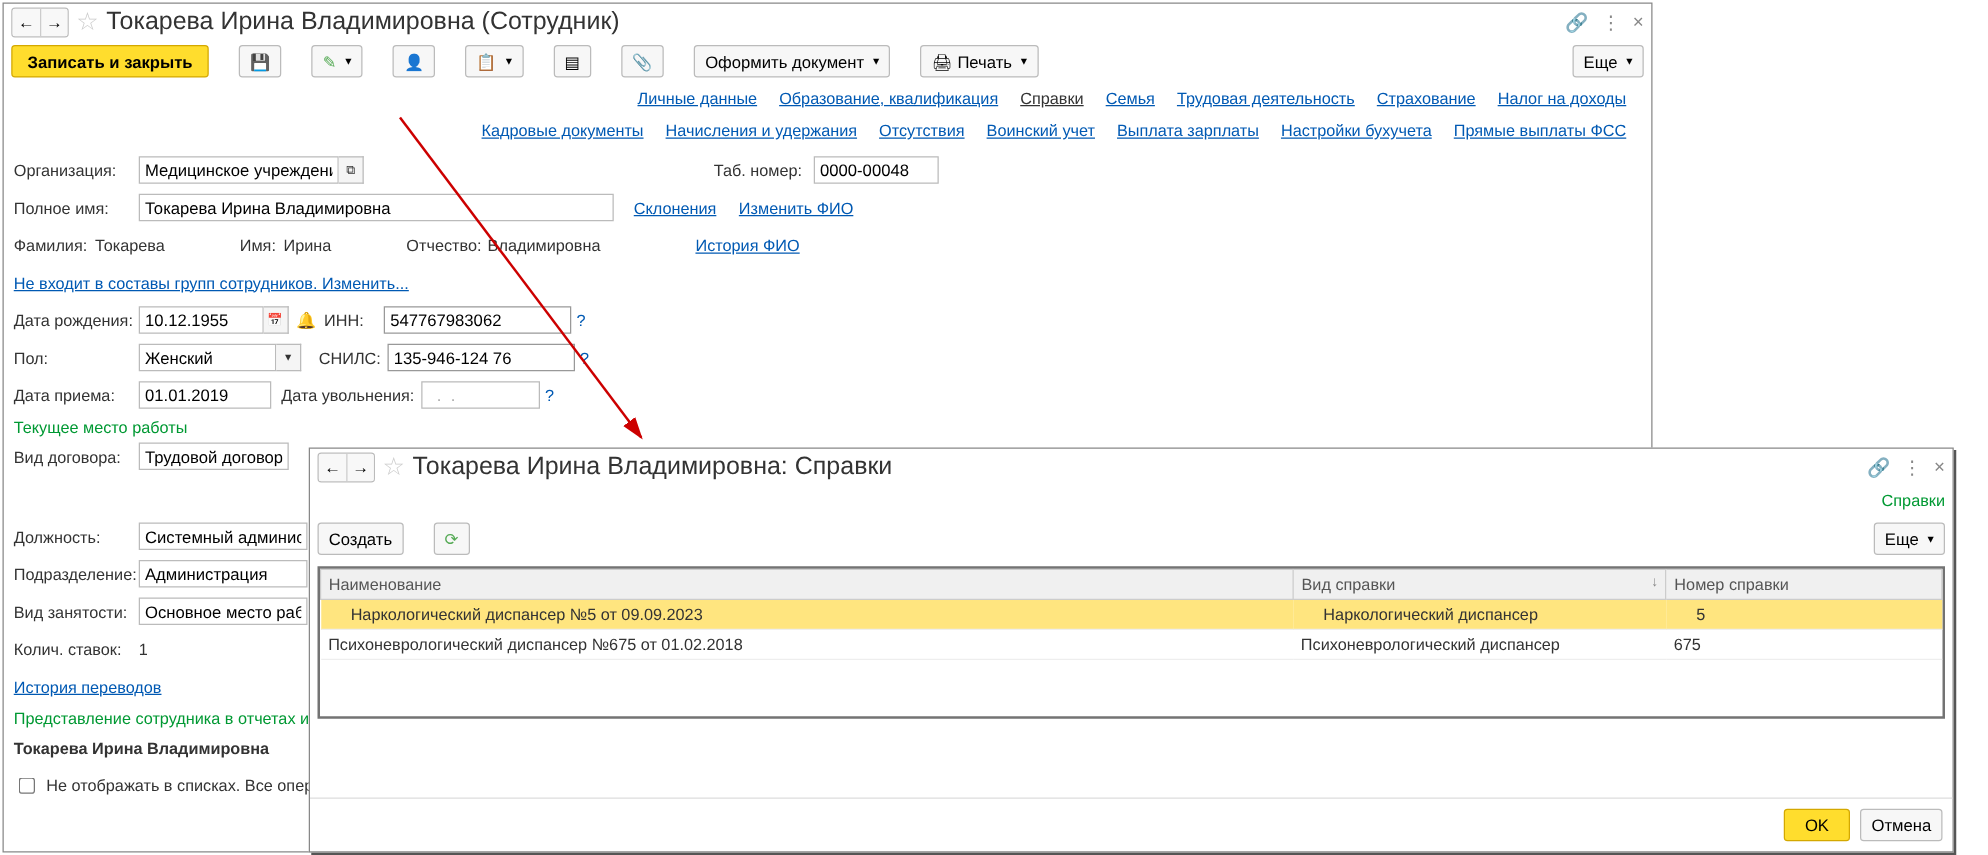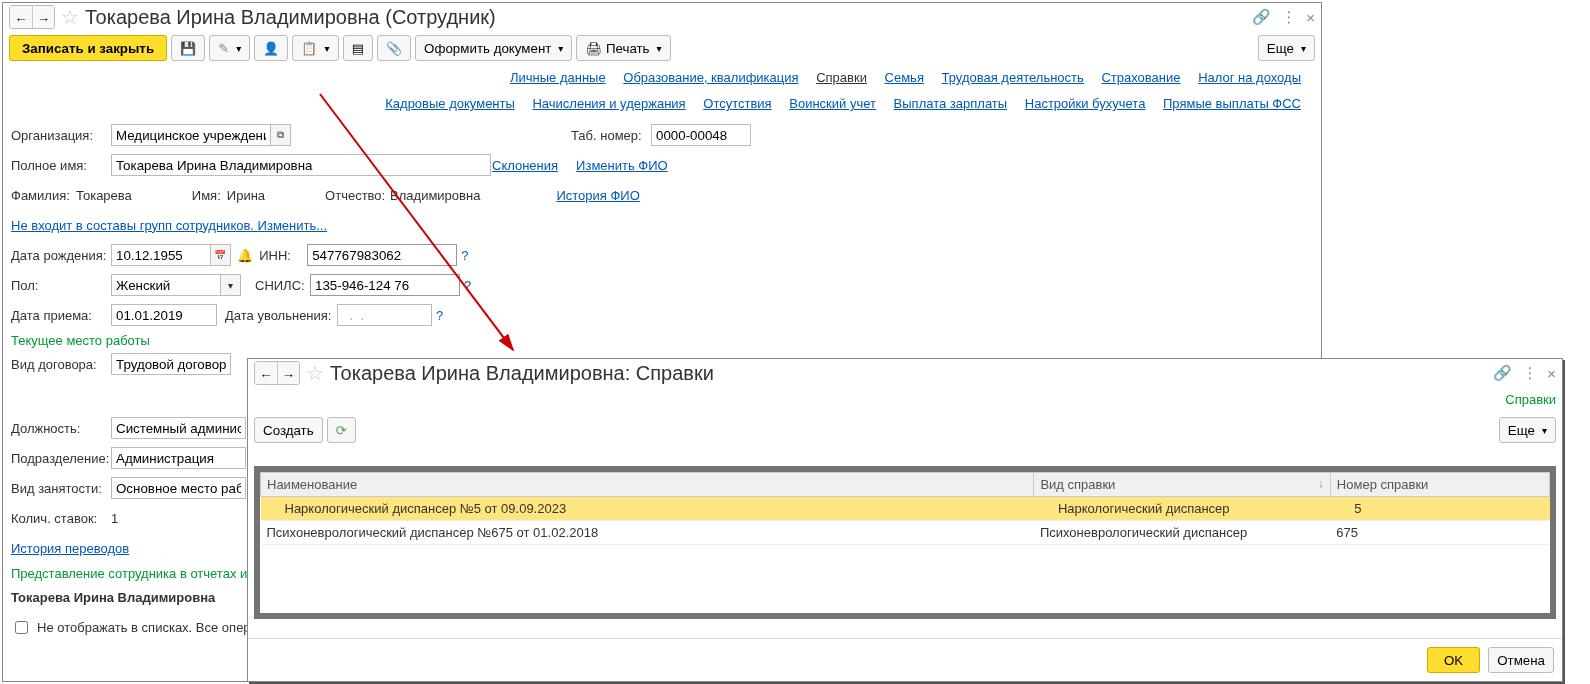--- a/index.html
+++ b/index.html
@@ -11,21 +11,21 @@
 
   .titlebar { display: flex; align-items: center; padding: 2px 6px; gap: 6px; }
   .nav-btn-group { display: flex; border: 1px solid #bbb; border-radius: 3px; overflow: hidden; }
   .nav-btn { width: 22px; height: 22px; display: flex; align-items: center; justify-content: center; background: #f8f8f8; border: none; cursor: pointer; }
   .nav-btn + .nav-btn { border-left: 1px solid #ccc; }
   .star-icon { color: #ccc; font-size: 20px; }
   .title-text { font-size: 20px; font-weight: normal; color: #333; flex: 1; }
   .title-actions { display: flex; gap: 10px; align-items: center; color: #888; }
   .title-action { cursor: pointer; font-size: 15px; }
 
-  .toolbar { display: flex; align-items: flex-end; gap: 4px; padding: 4px 6px; }
+  .toolbar { display: flex; align-items: flex-end; gap: 24px; padding: 4px 6px; }
   .btn { border: 1px solid #bbb; border-radius: 3px; background: #f7f7f7; padding: 4px 8px; cursor: pointer; display: inline-flex; align-items: center; gap: 4px; height: 26px; }
   .btn-primary { background: #ffdd2d; border-color: #d4a800; font-weight: bold; padding: 4px 12px; }
   .btn-icon { font-size: 13px; }
   .btn-dropdown::after { content: "▾"; margin-left: 3px; font-size: 10px; }
   .spacer { flex: 1; }
 
   .tabs { padding: 2px 6px; line-height: 22px; text-align: right; }
   .tab-link { color: #0059b3; text-decoration: underline; margin-right: 14px; cursor: pointer; }
   .tab-link.active { color: #333; }
 
@@ -42,21 +42,21 @@
   .bell-icon { color: #bbb; margin: 0 6px; }
   .checkbox-row { display: flex; align-items: center; gap: 6px; }
 
   
   .win2 .toolbar { border-bottom: none; }
   .table { width: 100%; border-collapse: collapse; }
   .table th { background: #f0f0f0; border: 1px solid #ccc; padding: 4px 6px; text-align: left; font-weight: normal; color: #555; }
   .table td { border-bottom: 1px solid #eee; padding: 4px 6px; }
   .table tr.selected td { background: #ffe57f; padding-left: 24px; }
   .sort-ind { float: right; color: #888; font-size: 11px; }
-  .table-wrap { border: 6px solid #737373; margin: 19px 6px; height: 170px; overflow: hidden; }
+  .table-wrap { border: 2px solid #737373; margin: 5px 6px; height: 122px; overflow: hidden; }
   .footer { display: flex; justify-content: flex-end; gap: 8px; padding: 8px; border-top: 1px solid #ddd; margin-top: auto; }
   .btn-ok { background: #ffdd2d; border-color: #d4a800; font-weight: normal; padding: 0 16px; }
 
   .arrow-svg { position: absolute; pointer-events: none; }
 </style>
 </head>
 <body>
 
 <div class="window win1">
   <div class="titlebar">
@@ -132,21 +132,21 @@
           <input class="input" style="width: 160px;" value="Медицинское учреждени">
           <span class="input-btn">⧉</span>
         </div>
       <span style="width:280px"></span>
       <span class="form-label" style="min-width:80px">Таб. номер:</span>
       <input class="input" style="width: 100px;" value="0000-00048">
     </div>
     <div class="form-row">
       <span class="form-label">Полное имя:</span>
       <input class="input" style="width: 380px;" value="Токарева Ирина Владимировна">
-      <a class="hyperlink" style="margin-left:1px">Склонения</a>
+      <a class="hyperlink" style="margin-left:16px">Склонения</a>
       <a class="hyperlink" style="margin-left:18px">Изменить ФИО</a>
     </div>
     <div class="form-row">
       <span class="form-label" style="min-width:65px">Фамилия:</span>
       <span>Токарева</span>
       <span class="form-label" style="margin-left:60px;min-width:35px">Имя:</span>
       <span>Ирина</span>
       <span class="form-label" style="margin-left:60px;min-width:65px">Отчество:</span>
       <span>Владимировна</span>
       <a class="hyperlink" style="margin-left:76px">История ФИО</a>

